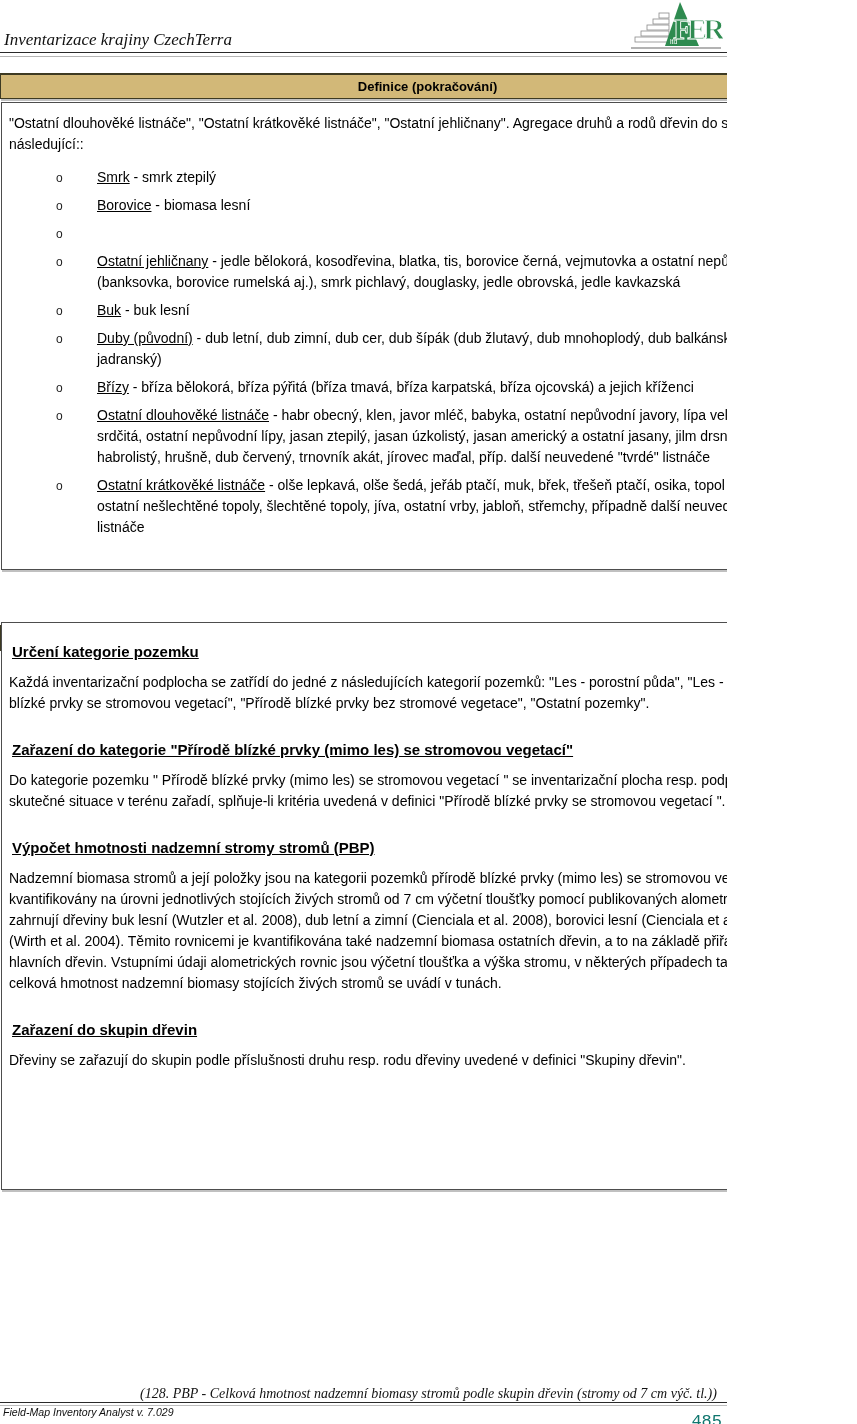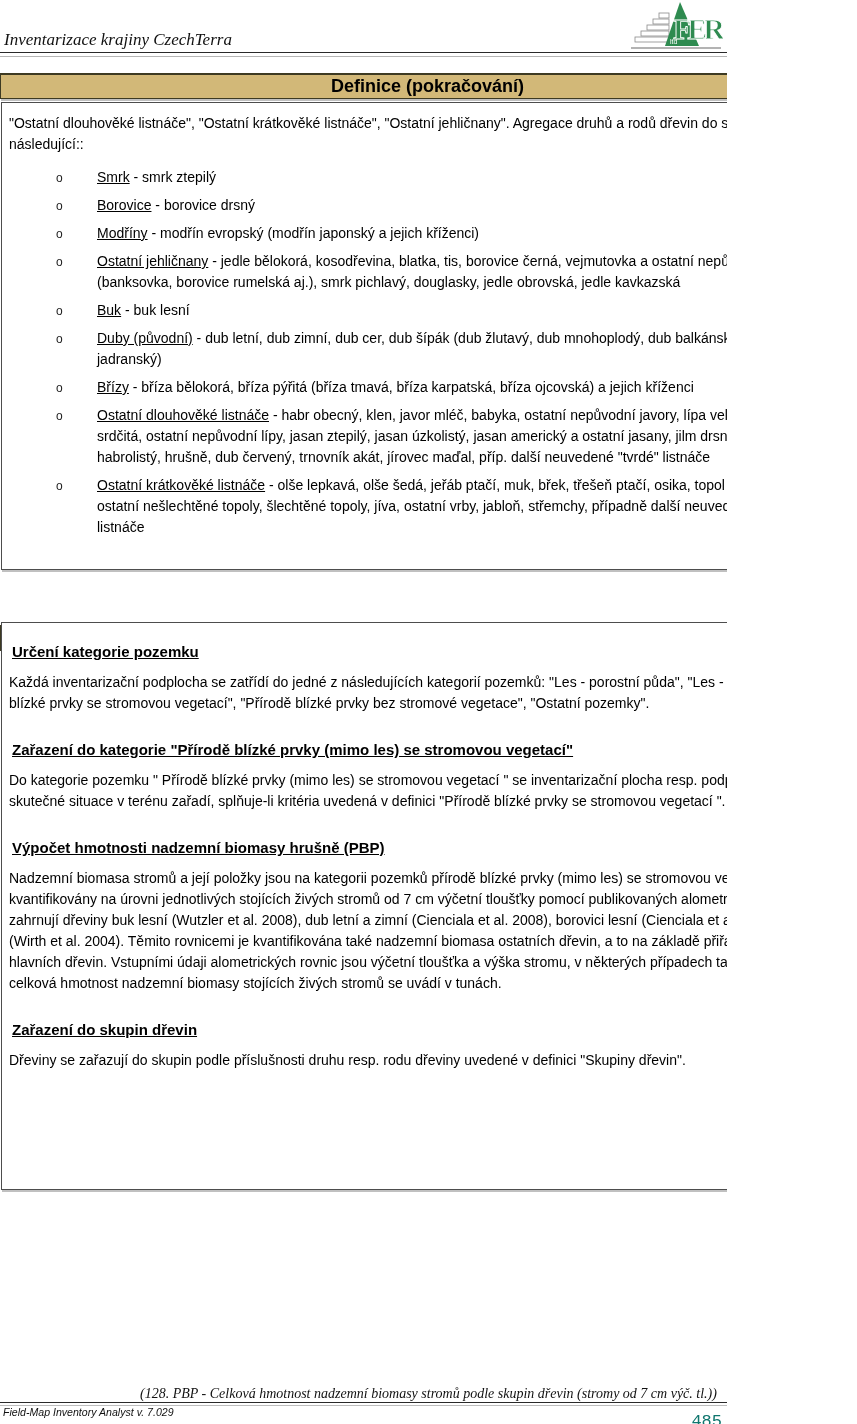--- a/index.html
+++ b/index.html
@@ -15,21 +15,21 @@
   .header-rule{
     position:absolute;left:0;top:52px;width:857px;height:3px;
     border-top:1px solid #2a2a2a;border-bottom:1px solid #b5b5b5;
   }
   .logo{position:absolute;right:4px;top:1px;width:100px;height:51px;}
   
   .banner{
     position:absolute;left:0;width:853px;height:23px;
     background:#d2b878;border:1px solid #3d3a22;border-top-width:2px;
     display:flex;align-items:center;justify-content:center;
-    font-size:18px;font-weight:bold;color:#000;
+    font-size:13px;font-weight:bold;color:#000;
     box-shadow:1px 2px 0 rgba(140,140,140,.55);
   }
   .banner-definice{top:73px;}
   .banner-metodika{top:594px;margin-top:31px;}
   
   .content-box{
     position:absolute;left:1px;width:851px;background:#fff;
     border:1px solid #4d4d4d;box-shadow:1px 2px 0 rgba(140,140,140,.55);
   }
   .box-definice{top:102px;height:466px;}
@@ -89,41 +89,41 @@
   <div class="header-rule"></div>
 
   <div class="banner banner-definice">
     <span>Definice (pokračování)</span>
   </div>
 
   <div class="content-box box-definice">
     <div class="intro">"Ostatní dlouhověké listnáče", "Ostatní krátkověké listnáče", "Ostatní jehličnany". Agregace druhů a rodů dřevin do skupin dřevin je následující::</div>
     <div class="bullet-list">
         <div class="bullet-row"><span class="bullet-marker">o</span><span class="bullet-text"><span class="term">Smrk</span><span> - smrk ztepilý</span></span></div>
-        <div class="bullet-row"><span class="bullet-marker">o</span><span class="bullet-text"><span class="term">Borovice</span><span> - borovice drsný</span></span></div>
-        <div class="bullet-row"><span class="bullet-marker">o</span><span class="bullet-text"><span class="term">Modříny</span><span> - modřín evropský (modřín japonský a jejich kříženci)</span></span></div>
+        <div class="bullet-row"><span class="bullet-marker">o</span><span class="bullet-text"><span class="term">Borovice</span><span> - biomasa lesní</span></span></div>
+        <div class="bullet-row"><span class="bullet-marker">o</span></div>
         <div class="bullet-row"><span class="bullet-marker">o</span><span class="bullet-text"><span class="term">Ostatní jehličnany</span><span> -  jedle bělokorá, kosodřevina, blatka, tis, borovice černá, vejmutovka a ostatní nepůvodní borovice (banksovka, borovice rumelská aj.), smrk pichlavý, douglasky, jedle obrovská, jedle kavkazská</span></span></div>
         <div class="bullet-row"><span class="bullet-marker">o</span><span class="bullet-text"><span class="term">Buk</span><span> - buk lesní</span></span></div>
         <div class="bullet-row"><span class="bullet-marker">o</span><span class="bullet-text"><span class="term">Duby (původní)</span><span> - dub letní, dub zimní, dub cer, dub šípák (dub žlutavý, dub mnohoplodý, dub balkánský a dub jadranský)</span></span></div>
         <div class="bullet-row"><span class="bullet-marker">o</span><span class="bullet-text"><span class="term">Břízy</span><span> - bříza bělokorá, bříza pýřitá (bříza tmavá, bříza karpatská, bříza ojcovská) a jejich kříženci</span></span></div>
         <div class="bullet-row"><span class="bullet-marker">o</span><span class="bullet-text"><span class="term">Ostatní dlouhověké listnáče</span><span> - habr obecný, klen, javor mléč, babyka, ostatní nepůvodní javory, lípa velkolistá, lípa srdčitá, ostatní nepůvodní lípy, jasan ztepilý, jasan úzkolistý, jasan americký a ostatní jasany, jilm drsný, jilm vaz, jilm habrolistý, hrušně, dub červený, trnovník akát, jírovec maďal, příp. další neuvedené "tvrdé" listnáče</span></span></div>
         <div class="bullet-row"><span class="bullet-marker">o</span><span class="bullet-text"><span class="term">Ostatní krátkověké listnáče</span><span> - olše lepkavá, olše šedá, jeřáb ptačí, muk, břek, třešeň ptačí, osika, topol černý, topol bílý, ostatní nešlechtěné topoly, šlechtěné topoly, jíva, ostatní vrby, jabloň, střemchy, případně další neuvedené "měkké" listnáče</span></span></div>
       </div>
   </div>
 
   <div class="banner banner-metodika">
     <span>Metodika</span>
   </div>
 
   <div class="content-box box-metodika">
       <div class="m-heading first">Určení kategorie pozemku</div>
       <div class="m-para">Každá inventarizační podplocha se zatřídí do jedné z následujících kategorií pozemků: "Les - porostní půda", "Les - bezlesí", "Přírodě blízké prvky se stromovou vegetací", "Přírodě blízké prvky bez stromové vegetace", "Ostatní pozemky".</div>
       <div class="m-heading">Zařazení do kategorie "Přírodě blízké prvky (mimo les) se stromovou vegetací"</div>
       <div class="m-para">Do kategorie pozemku " Přírodě blízké prvky (mimo les) se stromovou vegetací " se inventarizační plocha resp. podplocha podle skutečné situace v terénu zařadí, splňuje-li kritéria uvedená v definici "Přírodě blízké prvky se stromovou vegetací ".</div>
-      <div class="m-heading">Výpočet hmotnosti nadzemní biomasy hrušně (PBP)</div>
+      <div class="m-heading">Výpočet hmotnosti nadzemní stromy stromů (PBP)</div>
       <div class="m-para">Nadzemní biomasa stromů a její položky jsou na kategorii pozemků přírodě blízké prvky (mimo les) se stromovou vegetací kvantifikovány na úrovni jednotlivých stojících živých stromů od 7 cm výčetní tloušťky pomocí publikovaných alometrických rovnic. Ty zahrnují dřeviny buk lesní (Wutzler et al. 2008), dub letní a zimní (Cienciala et al. 2008), borovici lesní (Cienciala et al. 2006) a smrk (Wirth et al. 2004). Těmito rovnicemi je kvantifikována také nadzemní biomasa ostatních dřevin, a to na základě přiřazení do skupin hlavních dřevin. Vstupními údaji alometrických rovnic jsou výčetní tloušťka a výška stromu, v některých případech také věk. Výsledná celková hmotnost nadzemní biomasy stojících živých stromů se uvádí v tunách.</div>
       <div class="m-heading">Zařazení do skupin dřevin</div>
       <div class="m-para">Dřeviny se zařazují do skupin podle příslušnosti druhu resp. rodu dřeviny uvedené v definici "Skupiny dřevin".</div>
     </div>
 
   <div class="footer-caption">(128. PBP - Celková hmotnost nadzemní biomasy stromů podle skupin dřevin (stromy od 7 cm výč. tl.))</div>
   <div class="footer-rule"></div>
   <div class="footer-app">Field-Map Inventory Analyst v. 7.029</div>
   <div class="footer-page">485</div>
 

